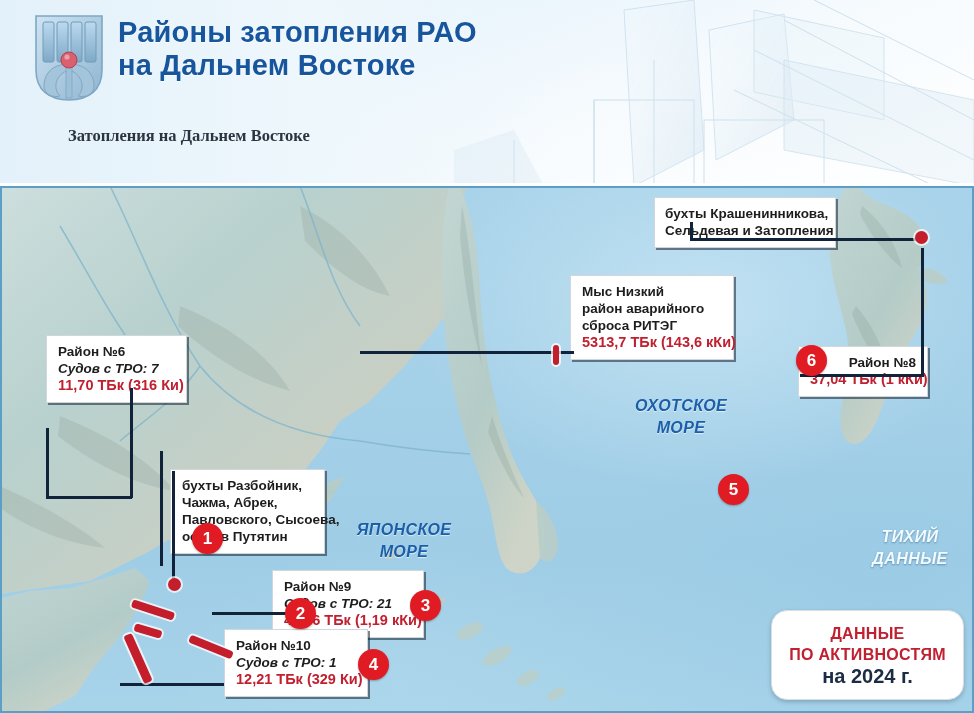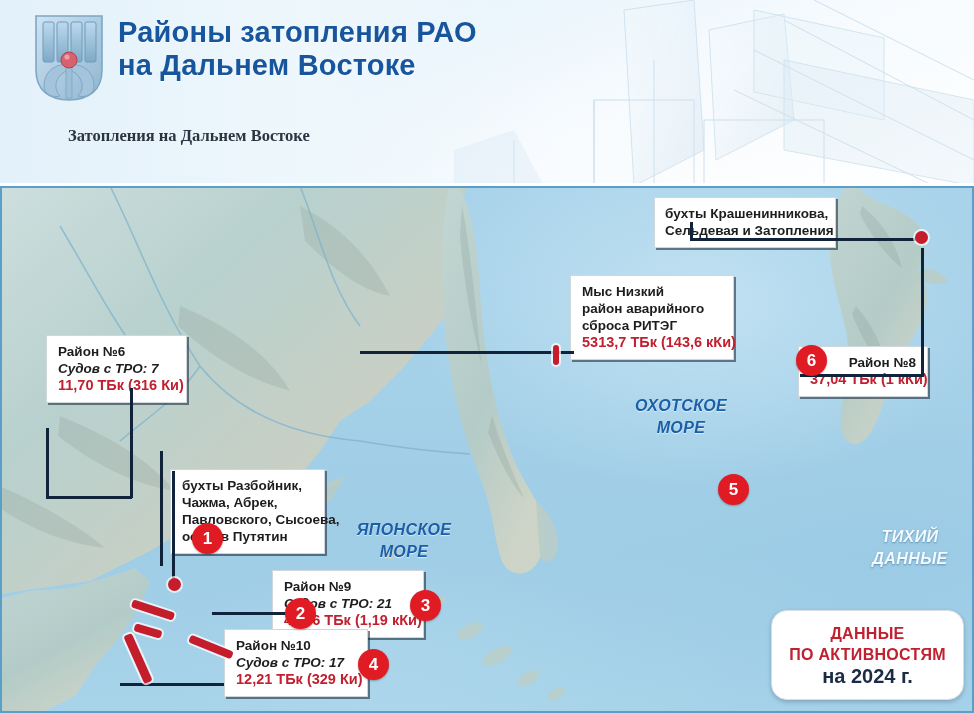--- a/index.html
+++ b/index.html
@@ -390,21 +390,21 @@
       <div class="c-title">Район №9</div>
       <div class="c-sub">Судов с ТРО: 21</div>
       <div class="c-val">44,36 ТБк (1,19 кКи)</div>
     </div>
     <div class="badge" style="left:410px; top:404px;">
         <span>3</span>
       </div>
 
     <div class="callout" style="left:224px; top:443px; width:144px;">
       <div class="c-title">Район №10</div>
-      <div class="c-sub">Судов с ТРО: 17</div>
+      <div class="c-sub">Судов с ТРО: 1</div>
       <div class="c-val">12,21 ТБк (329 Ки)</div>
     </div>
     <div class="badge" style="left:358px; top:463px;">
         <span>4</span>
       </div>
 
     <div class="callout" style="left:570px; top:89px; width:164px;">
       <div class="c-title">Мыс Низкий</div>
       <div class="c-plain">район аварийного</div>
       <div class="c-plain">сброса РИТЭГ</div>

